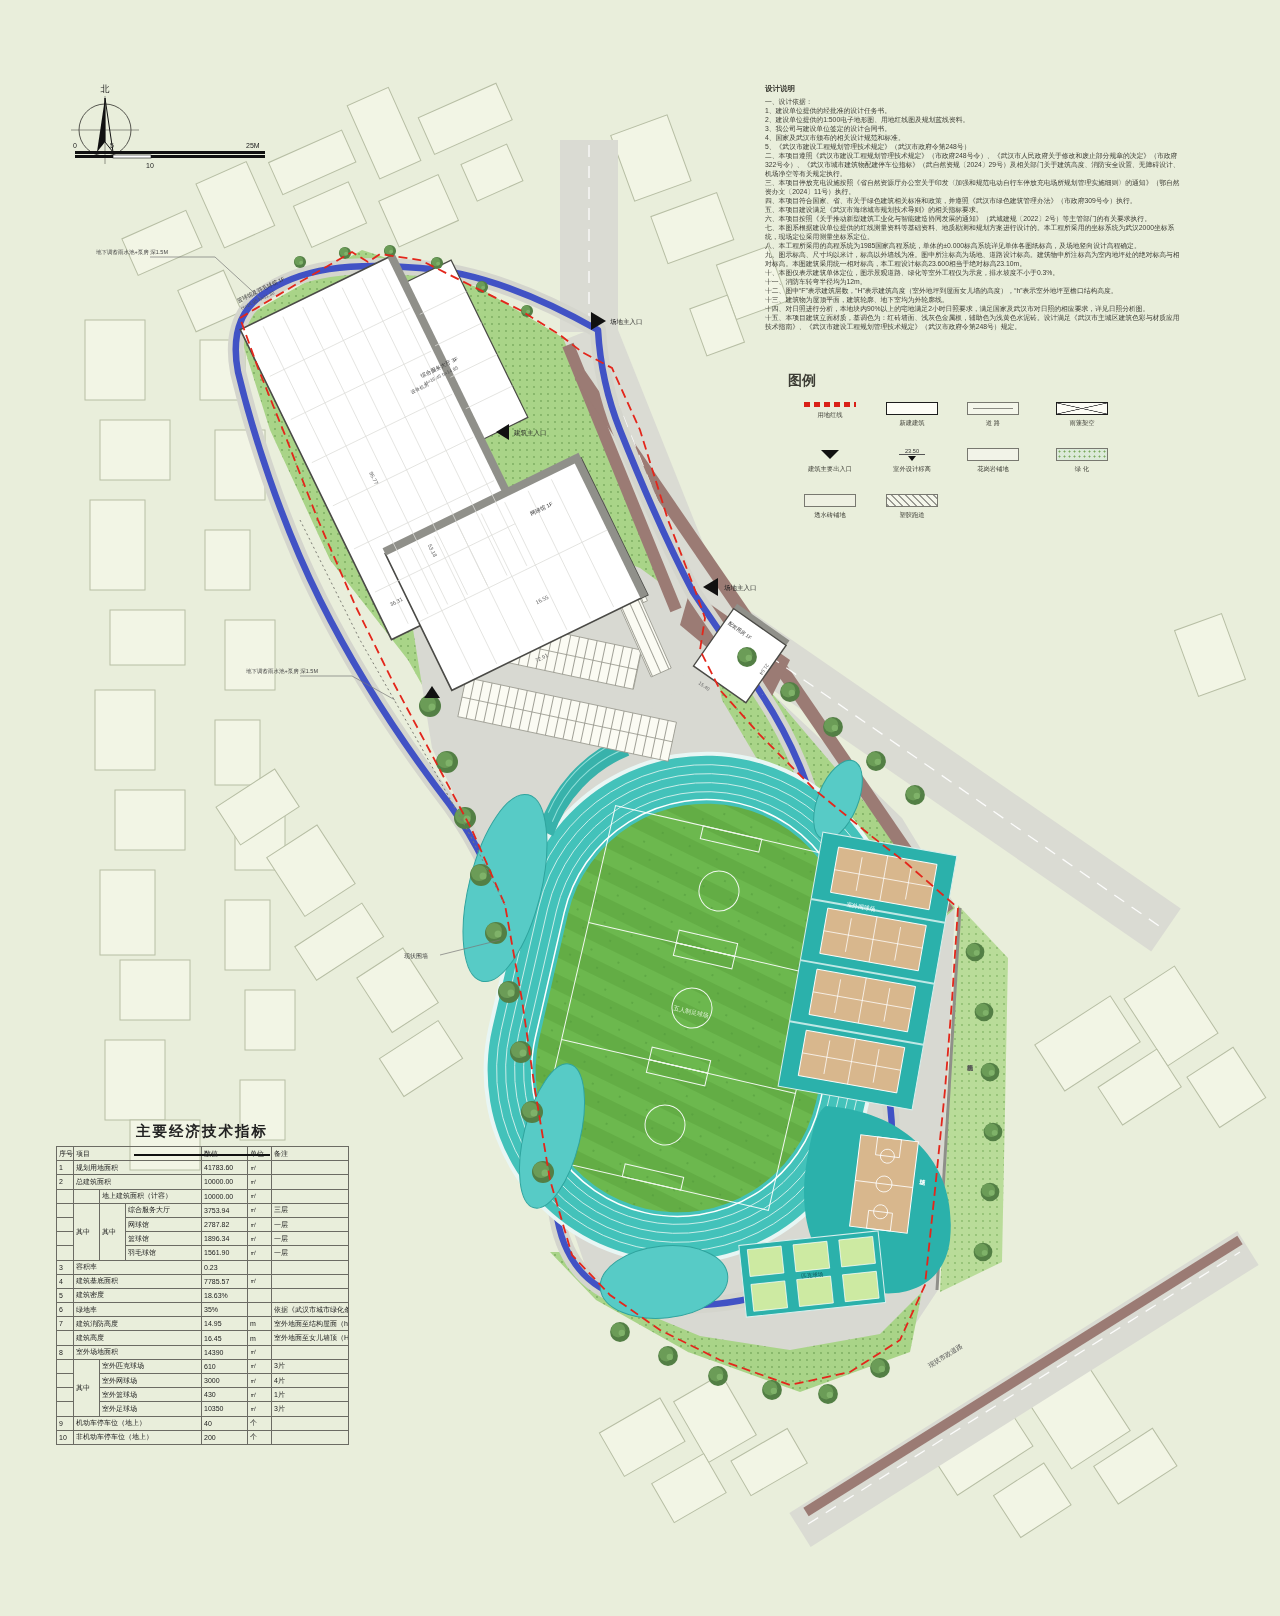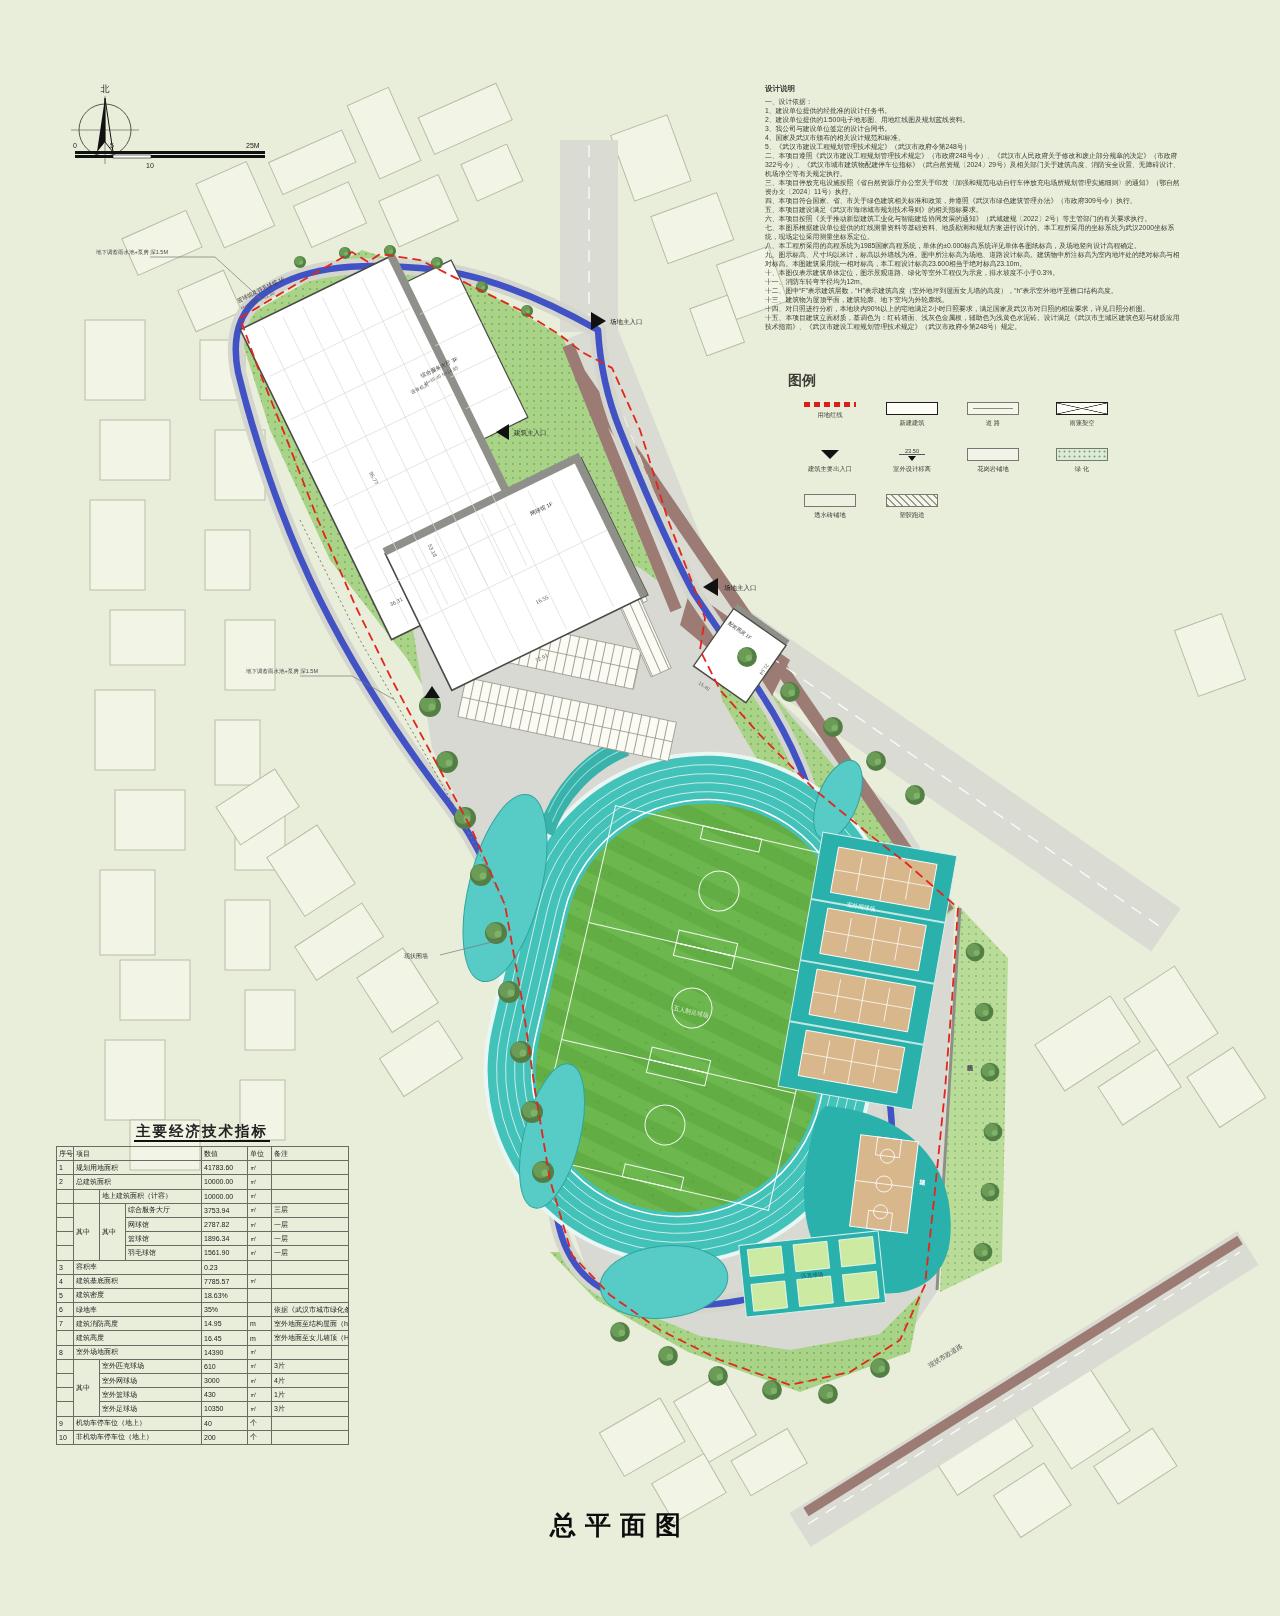--- a/index.html
+++ b/index.html
@@ -35,21 +35,21 @@
   .sw-granite{width:52px;height:13px;border:0.8px solid #787870;background:#f2f3e8;box-sizing:border-box;}
   .sw-green{width:52px;height:13px;border:0.8px solid #787870;box-sizing:border-box;
             background:radial-gradient(#79a95e 0.9px,rgba(0,0,0,0) 1.1px) 0 0/5px 5px,#dcead9;}
   .sw-perv{width:52px;height:13px;border:0.8px solid #787870;background:#eef0e2;box-sizing:border-box;}
   .sw-track{width:52px;height:13px;border:0.8px solid #787870;box-sizing:border-box;
             background:repeating-linear-gradient(45deg,#9a9a92 0 1.6px,rgba(0,0,0,0) 1.6px 5px),#f4f6ea;}
 
   
   .tblwrap{position:absolute;left:56px;top:1122px;width:292px;color:#222;}
   .tbl-title{text-align:center;font-size:14.5px;font-weight:bold;letter-spacing:2px;margin-bottom:5px;}
-  .tbl-title span{border-bottom:2px solid #111;padding:0 2px 1px;}
+  .tbl-title span{border-bottom:2px solid #111;padding:0 2px 15px;}
   table.ind{border-collapse:collapse;width:292px;table-layout:fixed;}
   table.ind td,table.ind th{border:0.7px solid #6b6b63;font-size:7px;font-weight:normal;
       padding:1px 2px;height:11.2px;text-align:left;overflow:hidden;white-space:nowrap;color:#222;}
   table.ind td.num{text-align:left;}
 
   
   .main-title{position:absolute;left:460px;top:1508px;width:320px;text-align:center;
               font-size:26px;font-weight:bold;letter-spacing:9px;color:#0d0d0d;}
 </style>
 </head>
@@ -671,15 +671,14 @@
             <td colspan="3">非机动车停车位（地上）</td>
             <td class="num">200</td>
             <td>个</td>
             <td></td>
           </tr>
     </tbody>
       </table>
   </div>
 
   
-  <div class="main-title">总平面图</div>
 
 </div>
 
 </body></html>

